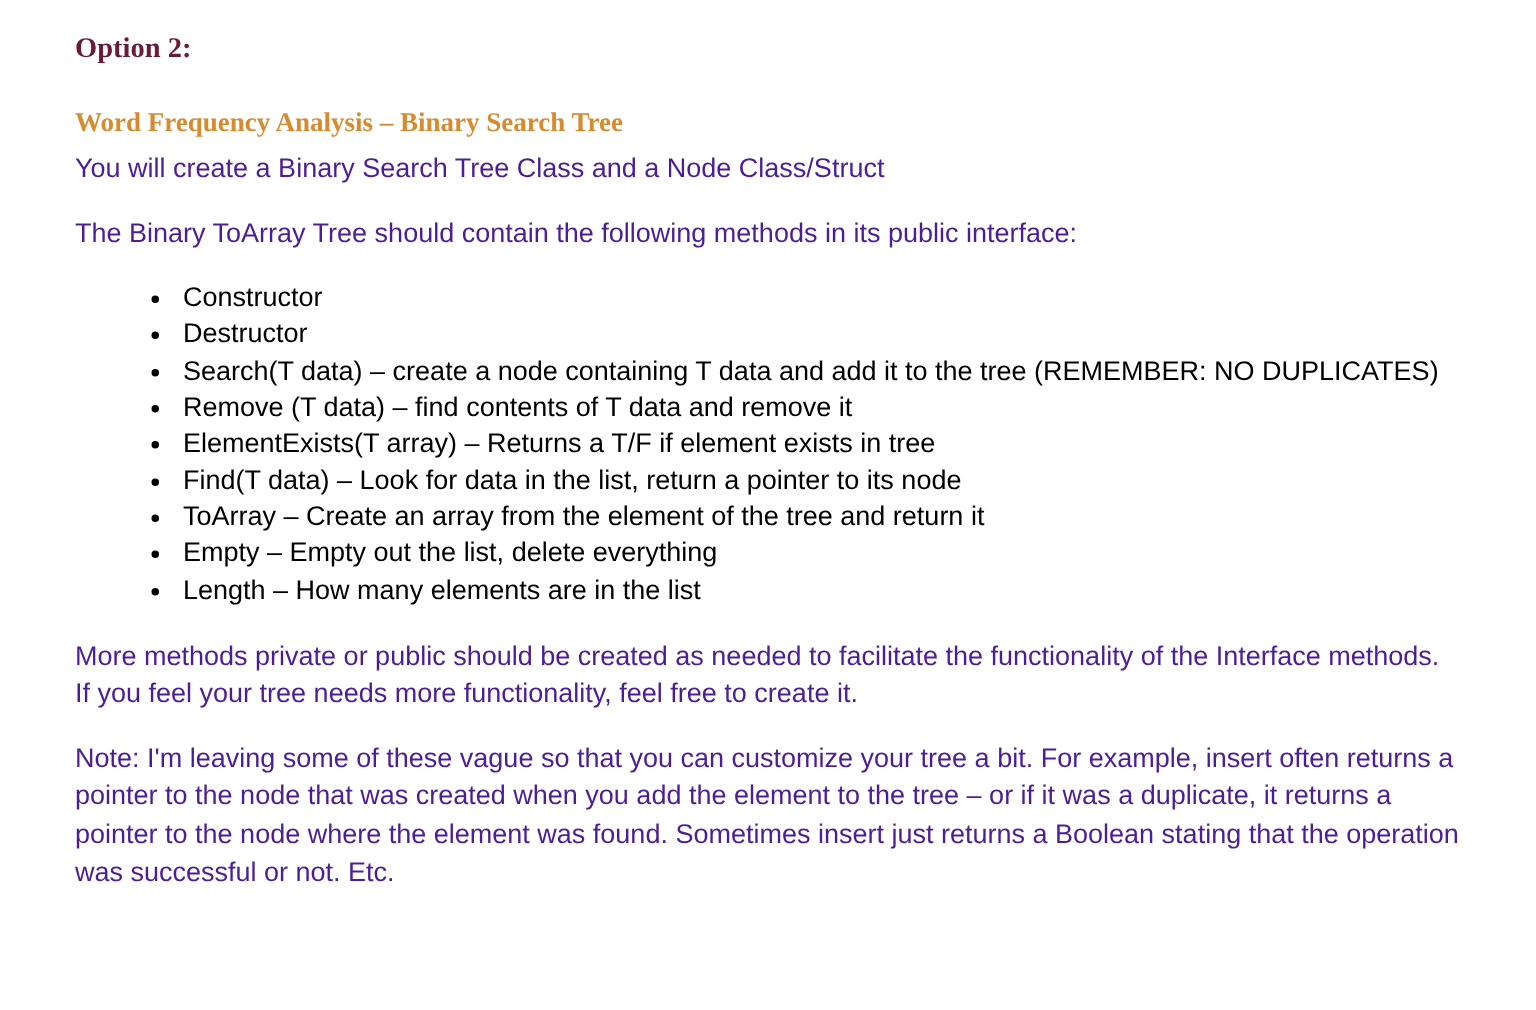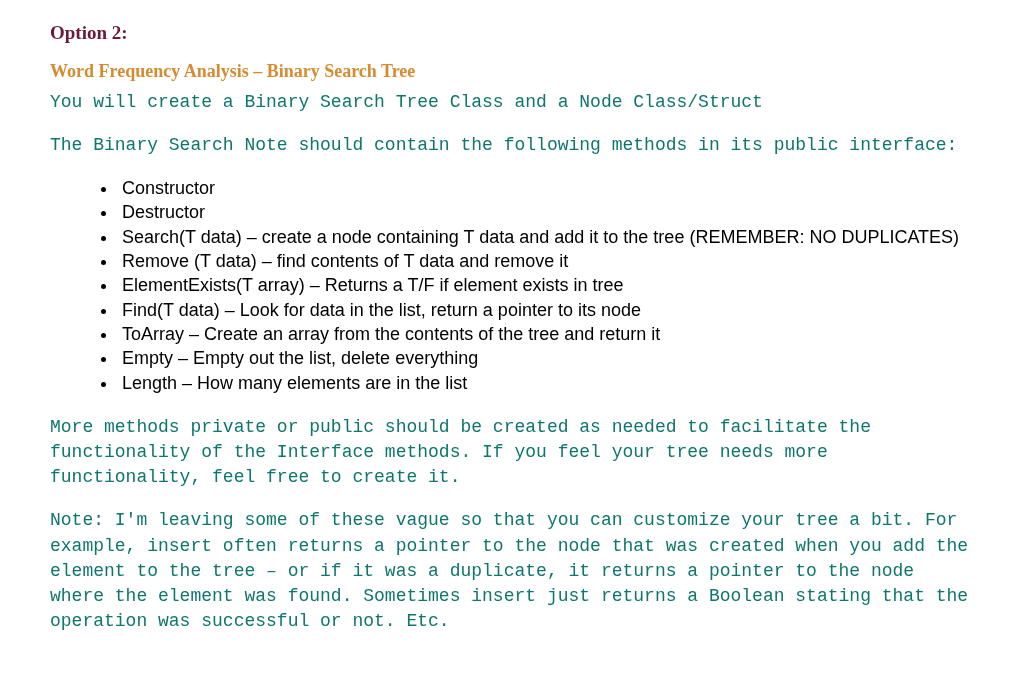--- a/index.html
+++ b/index.html
@@ -9,33 +9,33 @@
       font-size: 18px;
       line-height: 1.4;
       color: #000;
       background: #fff;
     }
     .option-title {
       font-family: Georgia, "Times New Roman", serif;
       font-weight: bold;
       font-size: 19px;
       color: #6b1a3a;
-      margin-bottom: 12px;
+      margin-bottom: 22px;
     }
     .subtitle {
       font-family: Georgia, "Times New Roman", serif;
       font-weight: bold;
       font-size: 18px;
       color: #d78b30;
       margin-bottom: 6px;
     }
     .mono {
-      font-family: Liberation Mono, monospace;
+      font-family: Liberation Sans, sans-serif;
       font-size: 18px;
-      color: #0f766e;
+      color: #4c1d95;
     }
     .para {
       margin: 0 0 18px 0;
     }
     ul.methods {
       list-style-type: disc;
       margin: 0 0 20px 0;
       padding-left: 68px;
     }
     ul.methods li {
@@ -47,29 +47,29 @@
   </style>
 </head>
 <body>
 
 <div class="option-title">Option 2:</div>
 
 <div class="subtitle">Word Frequency Analysis – Binary Search Tree</div>
 
 <p class="mono para">You will create a Binary Search Tree Class and a Node Class/Struct</p>
 
-<p class="mono para">The Binary Search Note should contain the following methods in its public interface:</p>
+<p class="mono para">The Binary ToArray Tree should contain the following methods in its public interface:</p>
 
 <ul class="methods">
   <li>Constructor</li>
   <li>Destructor</li>
   <li>Search(T data) – create a node containing T data and add it to the tree (REMEMBER: NO DUPLICATES)</li>
   <li>Remove (T data) – find contents of T data and remove it</li>
   <li>ElementExists(T array) – Returns a T/F if element exists in tree</li>
   <li>Find(T data) – Look for data in the list, return a pointer to its node</li>
-  <li>ToArray – Create an array from the contents of the tree and return it</li>
+  <li>ToArray – Create an array from the element of the tree and return it</li>
   <li>Empty – Empty out the list, delete everything</li>
   <li>Length – How many elements are in the list</li>
 </ul>
 
 <p class="mono para">More methods private or public should be created as needed to facilitate the functionality of the Interface methods.  If you feel your tree needs more functionality, feel free to create it.</p>
 
 <p class="mono para">Note: I'm leaving some of these vague so that you can customize your tree a bit.  For example, insert often returns a pointer to the node that was created when you add the element to the tree – or if it was a duplicate, it returns a pointer to the node where the element was found.  Sometimes insert just returns a Boolean stating that the operation was successful or not.  Etc.</p>
 
 </body></html>

